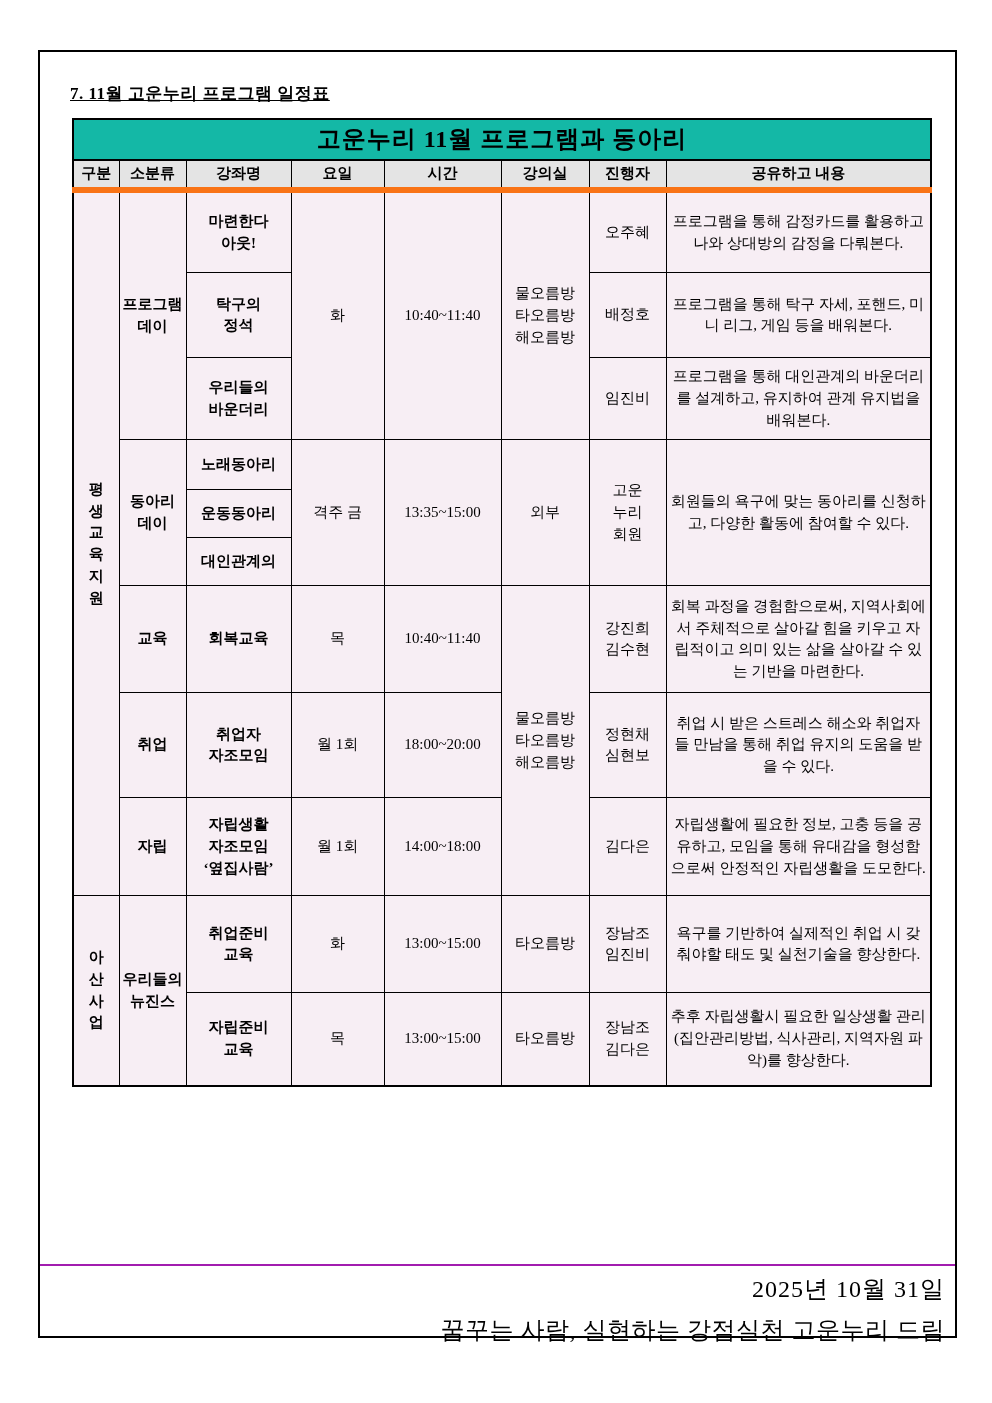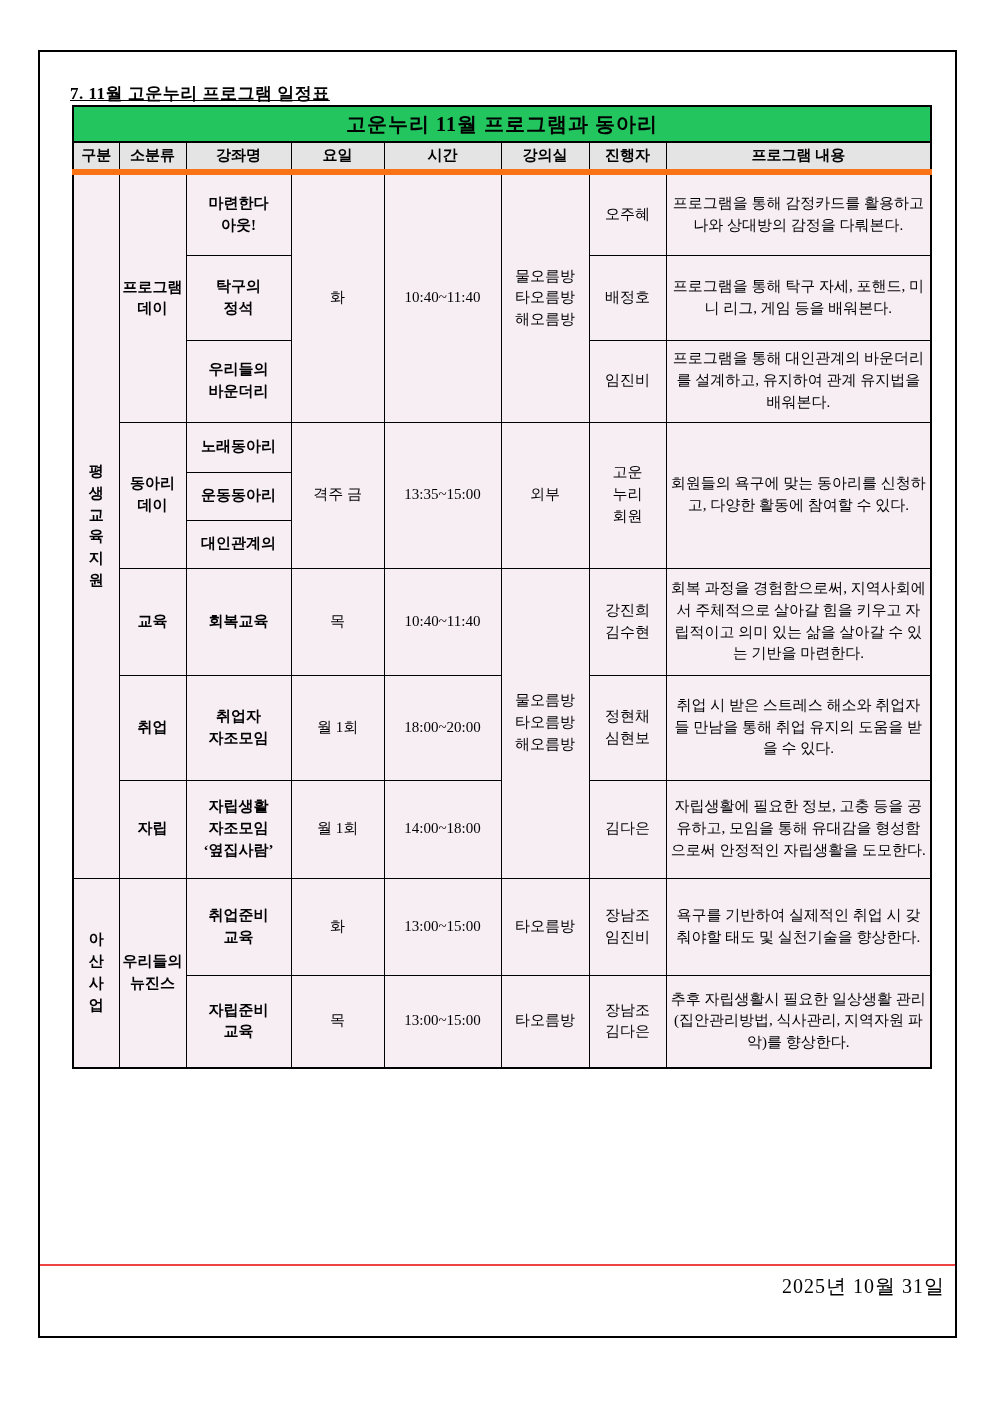--- a/index.html
+++ b/index.html
@@ -11,21 +11,21 @@
     position:relative;
   }
   .page {
     position:absolute; left:38px; top:50px;
     width:919px; height:1288px;
     border:2px solid #000;
     box-sizing:border-box;
     background:#fff;
   }
   .heading {
-    margin:30px 0 0 30px;
+    margin:30px 0 13px 30px;
     font-size:17px; font-weight:bold;
     text-decoration:underline;
     letter-spacing:0.5px;
   }
   table.schedule {
     border-collapse:collapse;
     table-layout:fixed;
     margin-left:32px;
     width:858px;
     border:2px solid #000;
@@ -36,22 +36,22 @@
     text-align:center;
     vertical-align:middle;
     font-size:15px;
     white-space:pre-line;
     padding:2px 3px;
     box-sizing:border-box;
     line-height:1.45;
     overflow:hidden;
   }
   tr.title-row td {
-    background:#22c55e;
-    font-size:20px;
+    background:#14b8a6;
+    font-size:24px;
     font-weight:bold;
     height:36px;
     letter-spacing:1px;
   }
   tr.header-row td {
     background:#e4e4e4;
     font-weight:bold;
     height:30px;
     border-top:2px solid #000;
     border-bottom:6px solid #f97316;
@@ -61,25 +61,25 @@
   td.course { font-weight:bold; }
   td.desc {
     text-align:justify;
     padding:6px 9px;
     line-height:1.55;
     margin-left:13px;
   }
   .footer {
     position:absolute; left:0; right:0; bottom:0;
     height:72px;
-    border-top:2px solid #ef4444;
+    border-top:2px solid #a21caf;
     box-sizing:border-box;
     text-align:right;
     padding-right:10px;
-    font-size:20px;
+    font-size:24px;
   }
   .footer .date { margin-top:7px; letter-spacing:1px; }
   .footer .signoff { margin-top:9px; letter-spacing:0.5px; }
 </style>
 </head>
 <body>
 
 <div class="page">
 
   <div class="heading">7. 11월 고운누리 프로그램 일정표</div>
@@ -102,21 +102,21 @@
     </tr>
 
     <tr class="header-row">
       <td>구분</td>
       <td>소분류</td>
       <td>강좌명</td>
       <td>요일</td>
       <td>시간</td>
       <td>강의실</td>
       <td>진행자</td>
-      <td>프로그램 내용</td>
+      <td>공유하고 내용</td>
     </tr>
 
     <tr style="height:83px">
       <td class="cat" rowspan="9">평
 생
 교
 육
 지
 원</td>
       <td class="sub" rowspan="3">프로그램
@@ -228,15 +228,16 @@
       <td>장남조
 김다은</td>
       <td class="desc">추후 자립생활시 필요한 일상생활 관리(집안관리방법, 식사관리, 지역자원 파악)를 향상한다.</td>
     </tr>
 
   </tbody>
     </table>
 
   <div class="footer">
     <div class="date">2025년 10월 31일</div>
+    <div class="signoff">꿈꾸는 사람, 실현하는 강점실천 고운누리 드림</div>
   </div>
 
 </div>
 
 </body></html>

